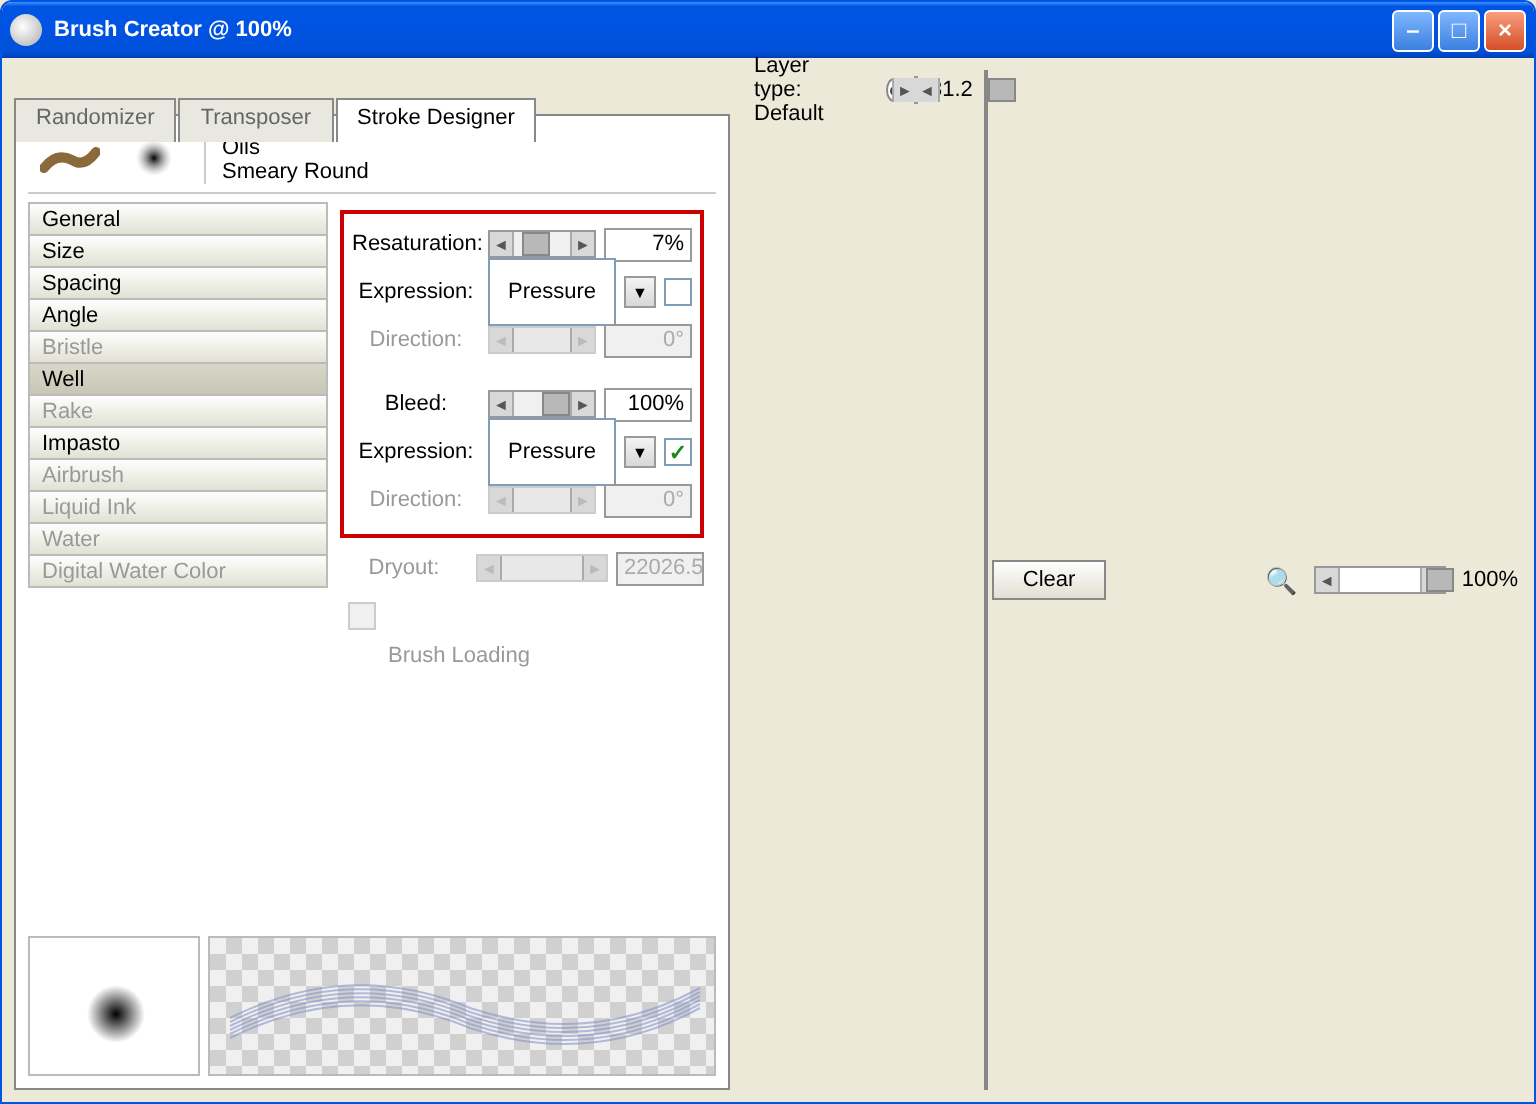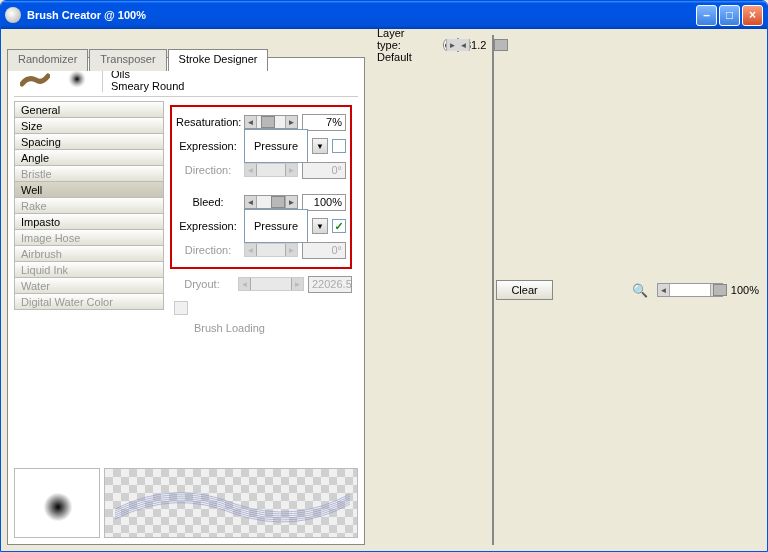--- a/index.html
+++ b/index.html
@@ -119,21 +119,20 @@
           <div class="cat-row">
             <div class="categories">
               <div class="cat-item">General</div>
               <div class="cat-item">Size</div>
               <div class="cat-item">Spacing</div>
               <div class="cat-item">Angle</div>
               <div class="cat-item disabled">Bristle</div>
               <div class="cat-item selected">Well</div>
               <div class="cat-item disabled">Rake</div>
               <div class="cat-item">Impasto</div>
-              <div class="cat-item disabled">Image Hose</div>
               <div class="cat-item disabled">Airbrush</div>
               <div class="cat-item disabled">Liquid Ink</div>
               <div class="cat-item disabled">Water</div>
               <div class="cat-item disabled">Digital Water Color</div>
             </div>
 
             <div class="settings">
               <div class="redbox">
 
                 <div class="setting-row">

